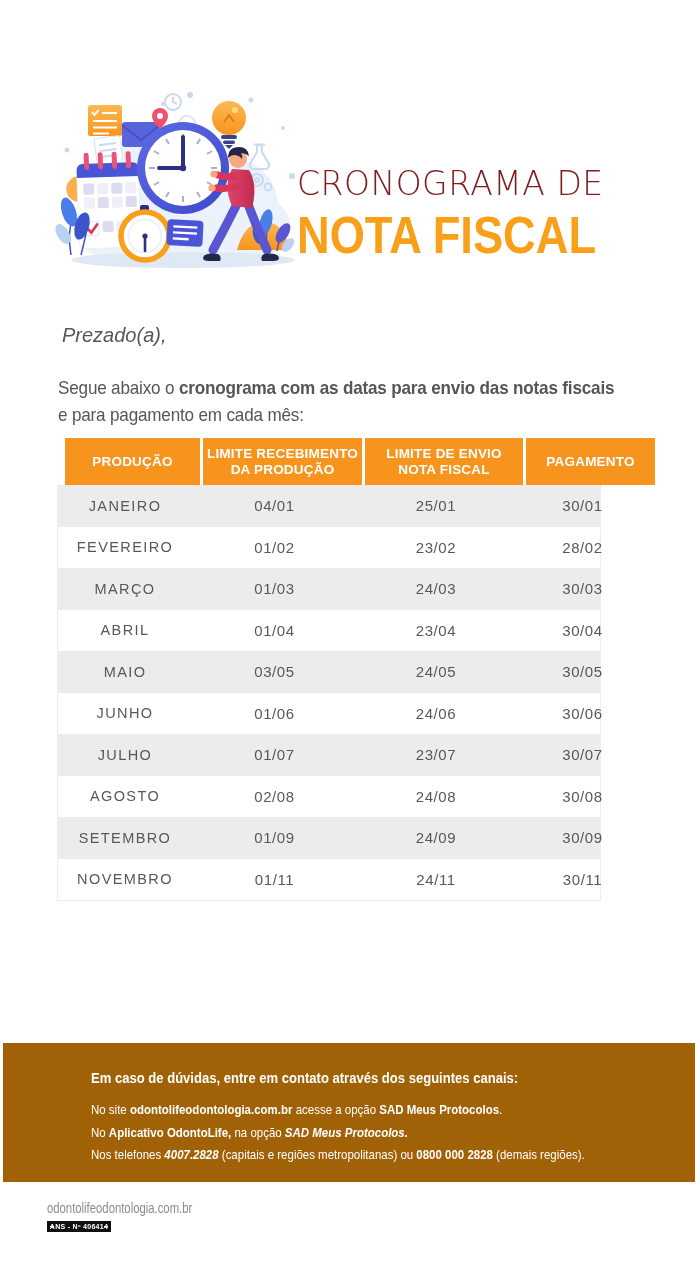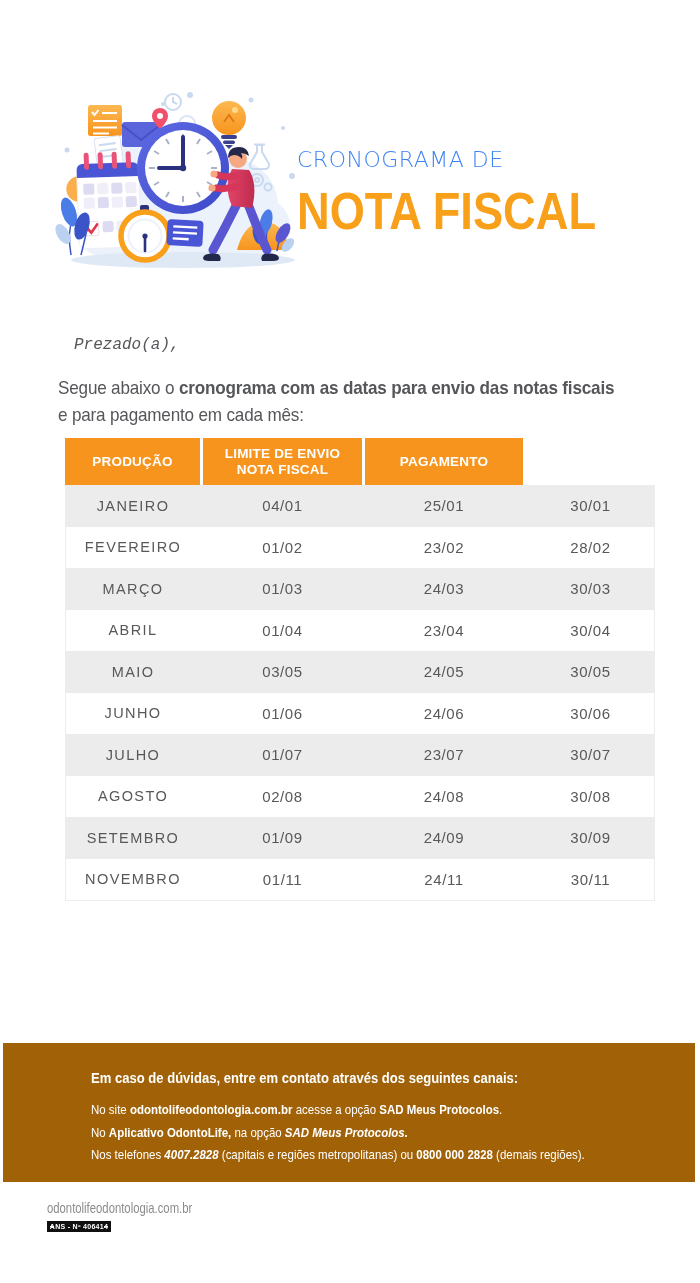--- a/index.html
+++ b/index.html
@@ -2,39 +2,39 @@
 <html><head>
 <meta charset="utf-8">
 <style>
   html,body{margin:0;padding:0;background:#fff;}
   .page{position:relative;width:700px;height:1283px;background:#ffffff;overflow:hidden;
         font-family:"Liberation Sans",sans-serif;color:#58585A;}
 
   
   .hero-illus{position:absolute;left:55px;top:88px;width:255px;height:185px;}
   .title-block{position:absolute;left:297px;top:141px;}
-  .title-line1{font-size:22px;line-height:37px;font-weight:300;color:#3b82f6;letter-spacing:.5px;
-               font-family:"DejaVu Sans Light","Liberation Sans",sans-serif;white-space:nowrap;}
+  .title-line1{font-size:33px;line-height:37px;font-weight:300;color:#7f1d1d;letter-spacing:.5px;
+               font-family:"DejaVu Sans Light","Liberation Sans",sans-serif;white-space:nowrap;margin-top:24px;}
   .title-line2{font-size:52px;line-height:54px;font-weight:800;color:#F9A01B;margin-top:6px;
                white-space:nowrap;display:inline-block;transform:scaleX(.87);transform-origin:left top;}
 
   
-  .salutation{position:absolute;left:58px;top:320px;margin:16px;font-size:16px;font-style:italic;color:#55565A;font-family:Liberation Mono, monospace;}
+  .salutation{position:absolute;left:58px;top:320px;margin:4px;font-size:20px;font-style:italic;color:#55565A;}
   .intro-para{position:absolute;left:58px;top:374px;margin:0;font-size:19px;line-height:27px;color:#55565A;
               letter-spacing:-.2px;white-space:nowrap;display:inline-block;transform:scaleX(.9);transform-origin:left top;}
   .b{font-weight:bold;}
   .i{font-style:italic;}
 
   
   .thead{position:absolute;left:65px;top:438px;width:590px;height:47px;display:grid;
          grid-template-columns:135px 159px 158px 129px;column-gap:3px;background:#fff;}
   .th{background:#F7941E;color:#fff;font-weight:bold;font-size:13.5px;line-height:16px;
       display:flex;align-items:center;justify-content:center;text-align:center;
       white-space:pre-line;letter-spacing:.2px;}
-  .tbody{position:absolute;left:65px;top:485px;width:590px;border:1px solid #EDEDED;border-top:none;box-sizing:border-box;}
+  .tbody{position:absolute;left:57px;top:485px;width:544px;border:1px solid #EDEDED;border-top:none;box-sizing:border-box;}
   .tr{display:grid;grid-template-columns:134px 159px 158px 129px;column-gap:3px;height:41.5px;align-items:center;}
   div.tr:nth-of-type(odd){background:#ECECEC;}
   div.tr:nth-of-type(even){background:#FFFFFF;}
   .td{text-align:center;font-size:15px;color:#58585A;letter-spacing:.6px;}
   .td.month{letter-spacing:1.4px;font-size:14.5px;}
 
   
   .contact-box{position:absolute;left:3px;top:1043px;width:692px;height:139px;background:#a16207;
                box-sizing:border-box;padding:26px 0 0 88px;color:#fff;}
   .contact-heading{margin:0 0 13px 0;font-size:14.5px;font-weight:bold;white-space:nowrap;
@@ -259,20 +259,22 @@
     <div class="title-line2">NOTA FISCAL</div>
   </div>
 
   <p class="salutation">Prezado(a),</p>
   <p class="intro-para"><span><span>Segue abaixo o </span><span class="b">cronograma com as datas para envio das notas fiscais</span></span><br><span>e para pagamento em cada mês:</span></p>
 
   <div class="thead">
 
       <div class="th">PRODUÇÃO</div>
 
+      <div class="th">LIMITE RECEBIMENTO
+DA PRODUÇÃO</div>
 
       <div class="th">LIMITE DE ENVIO
 NOTA FISCAL</div>
 
       <div class="th">PAGAMENTO</div>
     </div>
   <div class="tbody">
 
       <div class="tr">
         <div class="td month">JANEIRO</div>

